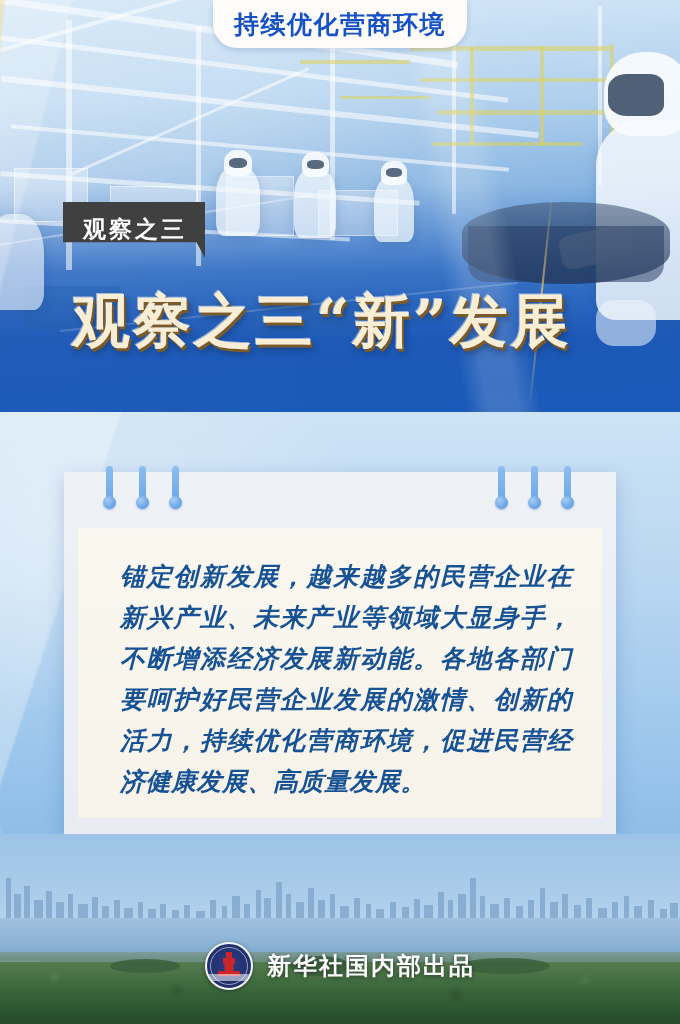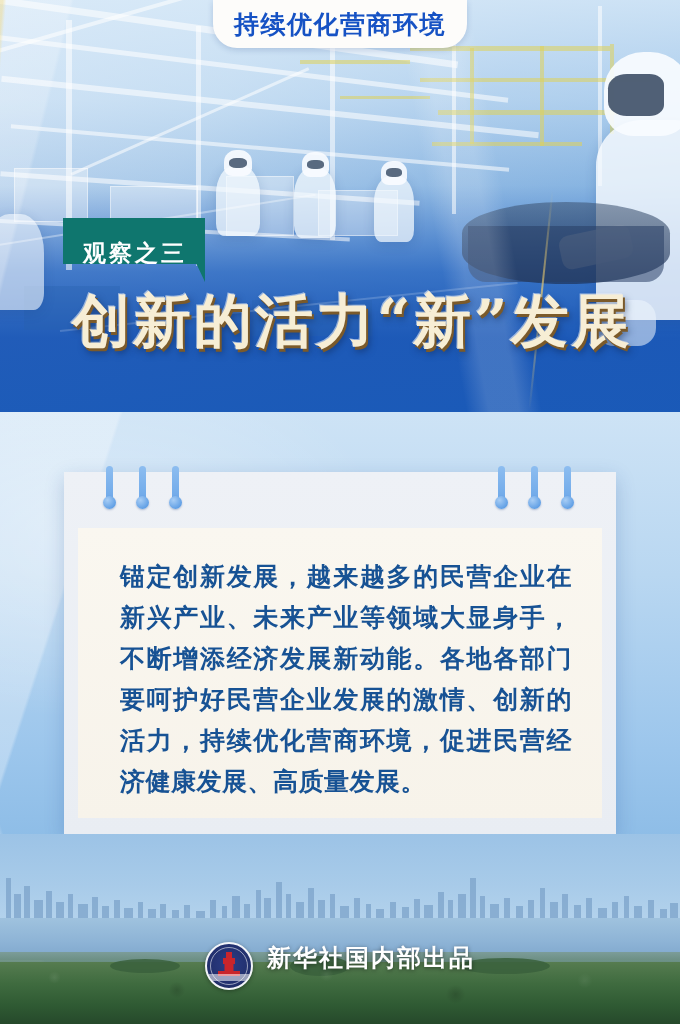--- a/index.html
+++ b/index.html
@@ -62,23 +62,23 @@
     display:flex;align-items:center;justify-content:center;
     box-shadow:0 2px 6px rgba(14,50,120,.18);
   }
   .top-badge span{
     color:#1652c4;font-size:25px;font-weight:bold;letter-spacing:1.5px;
     font-family:"DejaVu Sans","Liberation Sans",sans-serif;
   }
 
   
   .ribbon{
-    position:absolute;left:63px;top:218px;height:48px;
-    background:#0f766e;
-    padding:16px 18px 0 20px;
+    position:absolute;left:63px;top:202px;height:48px;
+    background:#404040;
+    padding:8px 18px 0 20px;
     display:flex;align-items:center;
     clip-path:polygon(0 0,100% 0,100% 100%,94% 72%,0 72%);
     box-shadow:0 2px 7px rgba(10,40,100,.3);
   }
   .ribbon span{
     color:#ffffff;font-size:23px;font-weight:600;letter-spacing:3px;
     position:relative;top:-5px;
     font-family:"DejaVu Serif","Liberation Serif",serif;
   }
 
@@ -96,20 +96,21 @@
 
   
   .note-card{
     position:absolute;left:64px;top:472px;width:552px;height:362px;
     background:linear-gradient(180deg,#eef1f6 0%,#e9edf3 100%);
     box-shadow:0 6px 18px rgba(26,70,140,.22);
   }
   .note-inner{
     position:absolute;left:14px;top:56px;width:524px;height:290px;
     background:linear-gradient(180deg,#faf7f0 0%,#f7f3ea 100%);
+    font-style:italic;
   }
   .note-body{
     position:absolute;left:42px;top:28px;width:452px;
     color:#175294;
     font-family:"DejaVu Sans","Liberation Sans",sans-serif;
     font-size:25px;font-weight:bold;line-height:41px;
     letter-spacing:.5px;text-align:justify;
   }
 
   
@@ -145,21 +146,21 @@
       radial-gradient(circle 12px at 26% 45%,rgba(0,0,0,.14),transparent 70%),
       radial-gradient(circle 10px at 48% 20%,rgba(255,255,255,.07),transparent 70%),
       radial-gradient(circle 14px at 67% 52%,rgba(0,0,0,.15),transparent 70%),
       radial-gradient(circle 11px at 86% 30%,rgba(255,255,255,.06),transparent 70%);
   }
   .greenpatch{position:absolute;border-radius:50%;background:rgba(58,96,60,.85);}
 
   
   .footer{
     position:absolute;left:0;bottom:34px;width:680px;
-    display:flex;align-items:flex-start;justify-content:center;gap:14px;
+    display:flex;align-items:center;justify-content:center;gap:14px;
   }
   .xh-logo{
     width:44px;height:44px;border-radius:50%;flex:0 0 auto;
     background:radial-gradient(circle at 50% 45%,#2b3d86 0%,#22306e 62%,#1a2758 100%);
     border:2px solid #f2f4f8;position:relative;overflow:hidden;
     box-shadow:0 1px 4px rgba(0,0,0,.35);
   }
   .xh-tower{position:absolute;left:50%;transform:translateX(-50%);background:#c9252b;}
   .xh-ring{position:absolute;left:3px;top:3px;right:3px;bottom:3px;border-radius:50%;
            border:1px solid rgba(255,255,255,.55);}
@@ -241,21 +242,21 @@
   </div>
 
   <div class="top-badge">
     <span>持续优化营商环境</span>
   </div>
 
   <div class="ribbon">
     <span>观察之三</span>
   </div>
 
-  <div class="main-title">创新的活力“新”发展</div>
+  <div class="main-title">观察之三“新”发展</div>
 
   <div class="note-card">
     <div class="note-inner">
       <div class="note-body">锚定创新发展，越来越多的民营企业在新兴产业、未来产业等领域大显身手，不断增添经济发展新动能。各地各部门要呵护好民营企业发展的激情、创新的活力，持续优化营商环境，促进民营经济健康发展、高质量发展。</div>
     </div>
   </div>
 
   <div class="pin" style="left:103px;top:466px;">
       <div class="stem"></div>
       <div class="head"></div>

